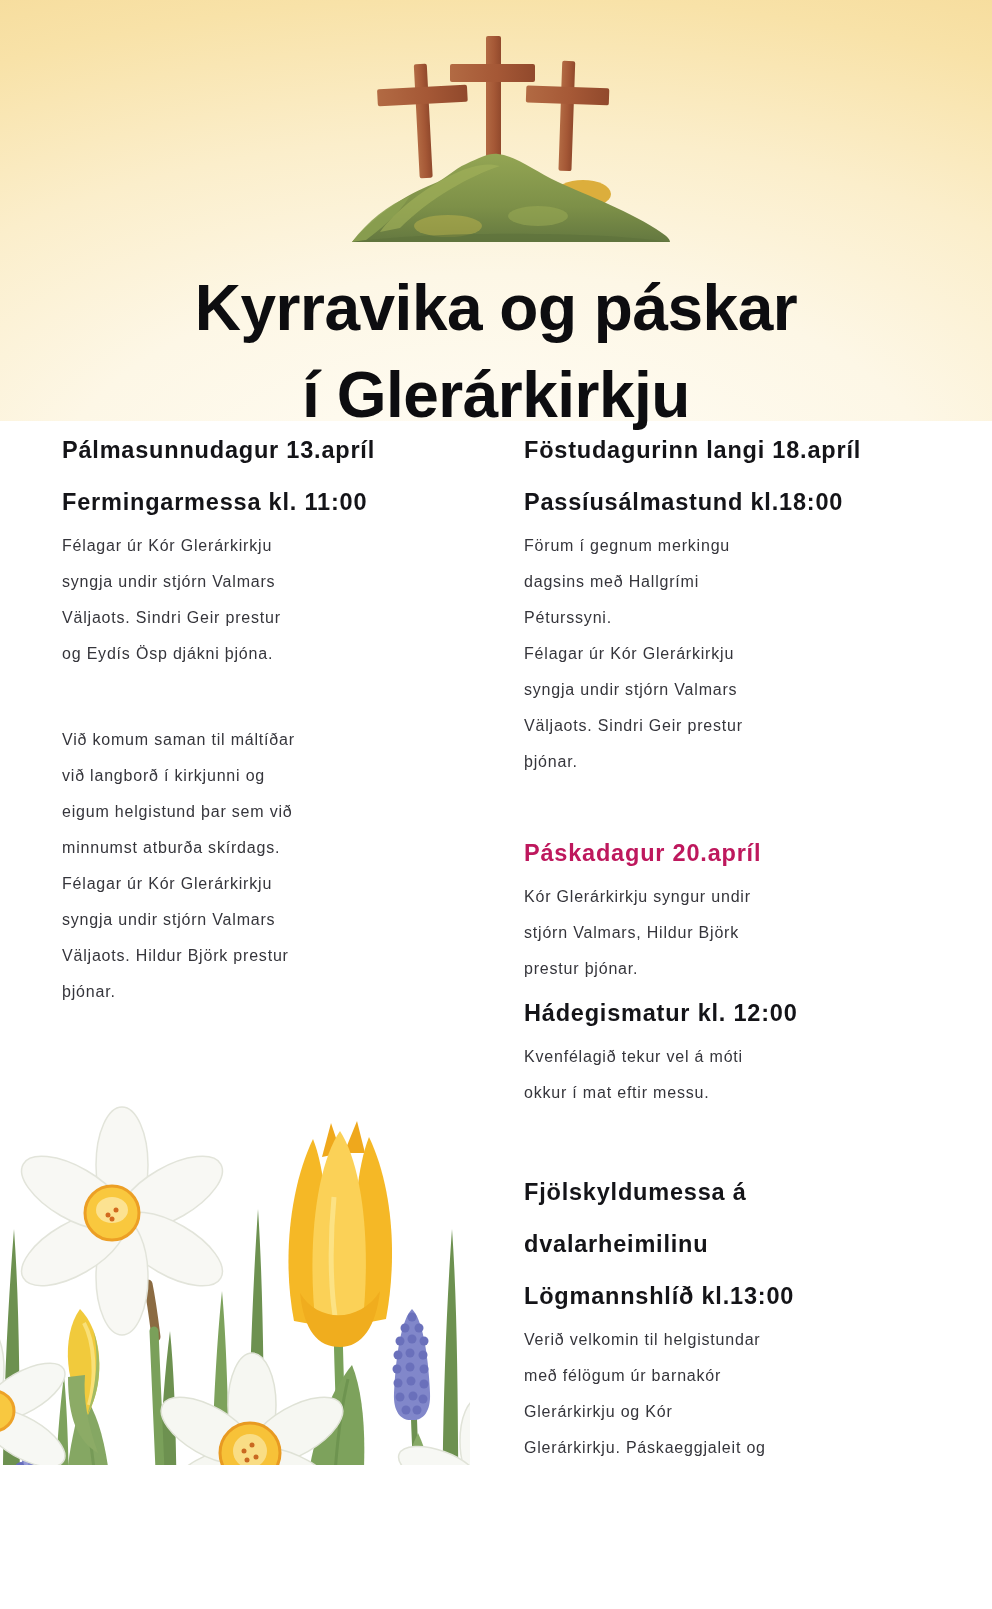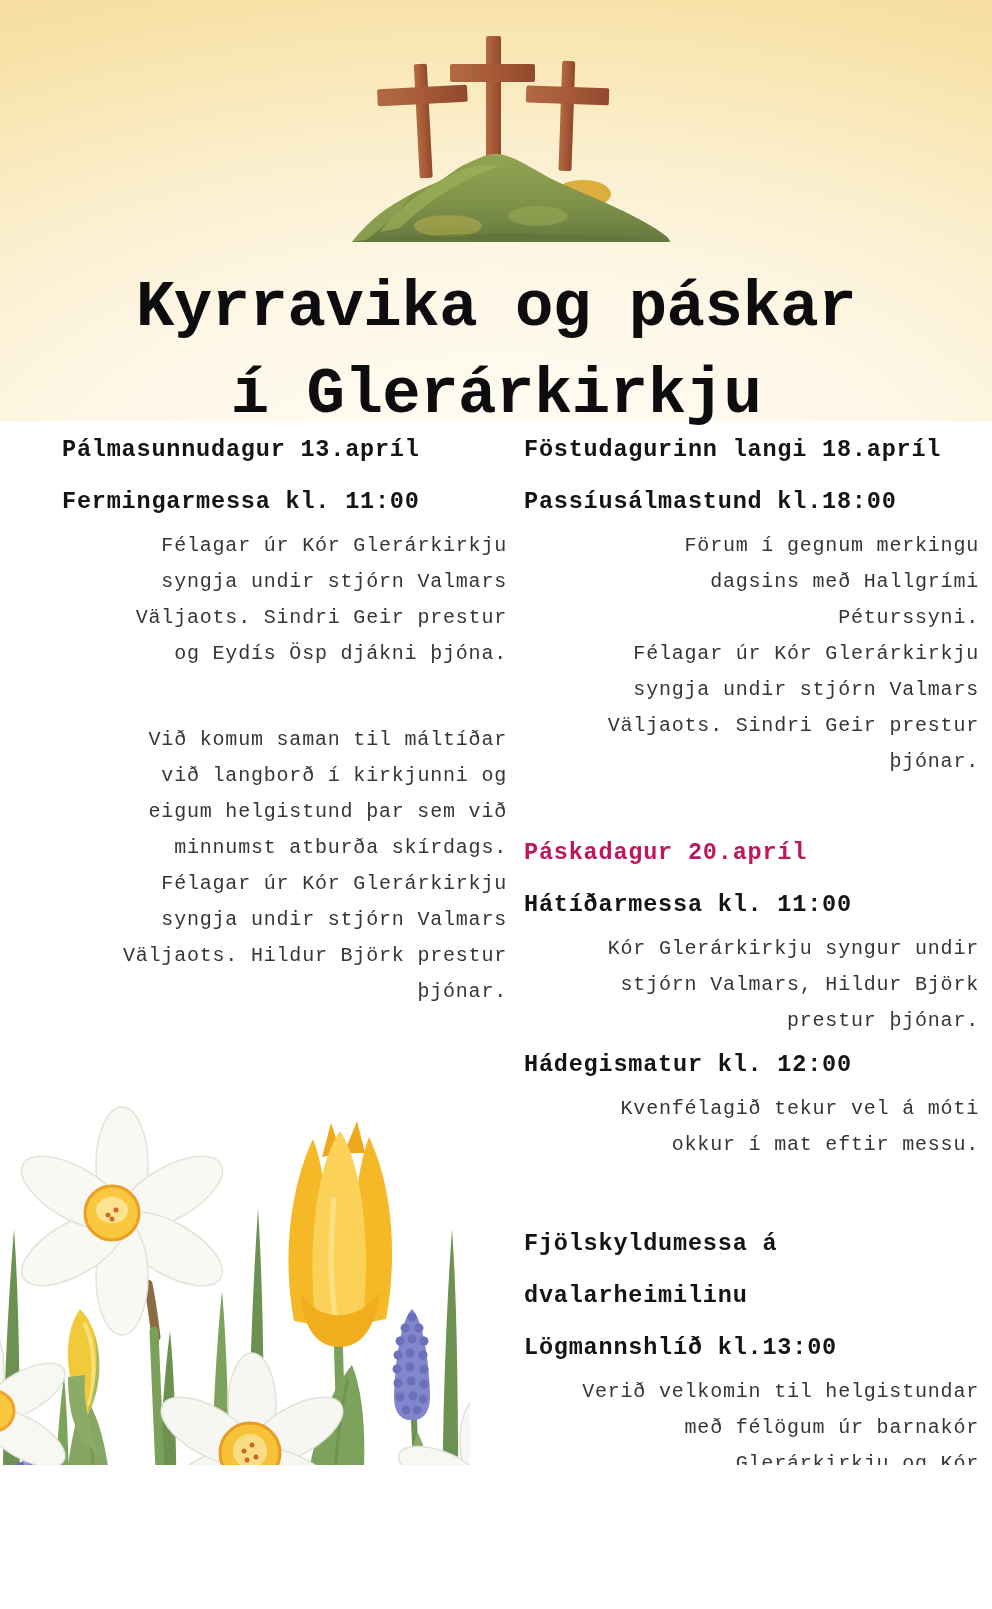--- a/index.html
+++ b/index.html
@@ -3,21 +3,21 @@
 <meta charset="utf-8">
 <style>
   * { box-sizing: border-box; }
   html, body { margin: 0; padding: 0; background: #ffffff; }
   .poster {
     position: relative;
     width: 992px;
     height: 1465px;
     overflow: hidden;
     background: #ffffff;
-    font-family: Liberation Mono, monospace;
+    font-family: Liberation Sans, sans-serif;
     color: #2f2f35;
   }
   
   .header {
     position: absolute;
     top: 0; left: 0;
     width: 992px; height: 421px;
     background: radial-gradient(140% 165% at 50% 118%,
       #fffdf6 0%, #fdf7e6 32%, #fbeecb 52%, #f8e2a8 72%, #f3d287 100%);
   }
@@ -47,27 +47,26 @@
     font-size: 23.5px;
     line-height: 52px;
     font-weight: 700;
     letter-spacing: 0.8px;
     color: #141418;
     white-space: pre-line;
   }
   .evt-head.red { color: #be185d; }
   .evt-body {
     margin: 0;
-    font-size: 20px;
+    font-size: 16px;
     line-height: 36px;
     font-weight: 400;
     letter-spacing: 0.8px;
     color: #35353b;
     white-space: pre-line;
-    text-align: right;
   }
   .mb50 { margin-bottom: 50px; }
   .mb47 { margin-bottom: 47px; }
   .mb55 { margin-bottom: 55px; }
   .mb70 { margin-bottom: 48px; }
   .welcome {
     font-size: 44px;
     line-height: 52px;
     font-weight: 700;
     letter-spacing: 0.5px;
@@ -160,21 +159,20 @@
       <p class="evt-body">Förum í gegnum merkingu
 dagsins með Hallgrími
 Péturssyni.
 Félagar úr Kór Glerárkirkju
 syngja undir stjórn Valmars
 Väljaots. Sindri Geir prestur
 þjónar.</p>
     </article>
     <article class="mb55">
       <h2 class="evt-head red">Páskadagur 20.apríl</h2>
-      <h3 class="evt-sub">Hátíðarmessa kl. 11:00</h3>
       <p class="evt-body">Kór Glerárkirkju syngur undir
 stjórn Valmars, Hildur Björk
 prestur þjónar.</p>
       <h3 class="evt-sub">Hádegismatur kl. 12:00</h3>
       <p class="evt-body">Kvenfélagið tekur vel á móti
 okkur í mat eftir messu.</p>
     </article>
     <article class="mb70">
       <h2 class="evt-head">Fjölskyldumessa á
 dvalarheimilinu

